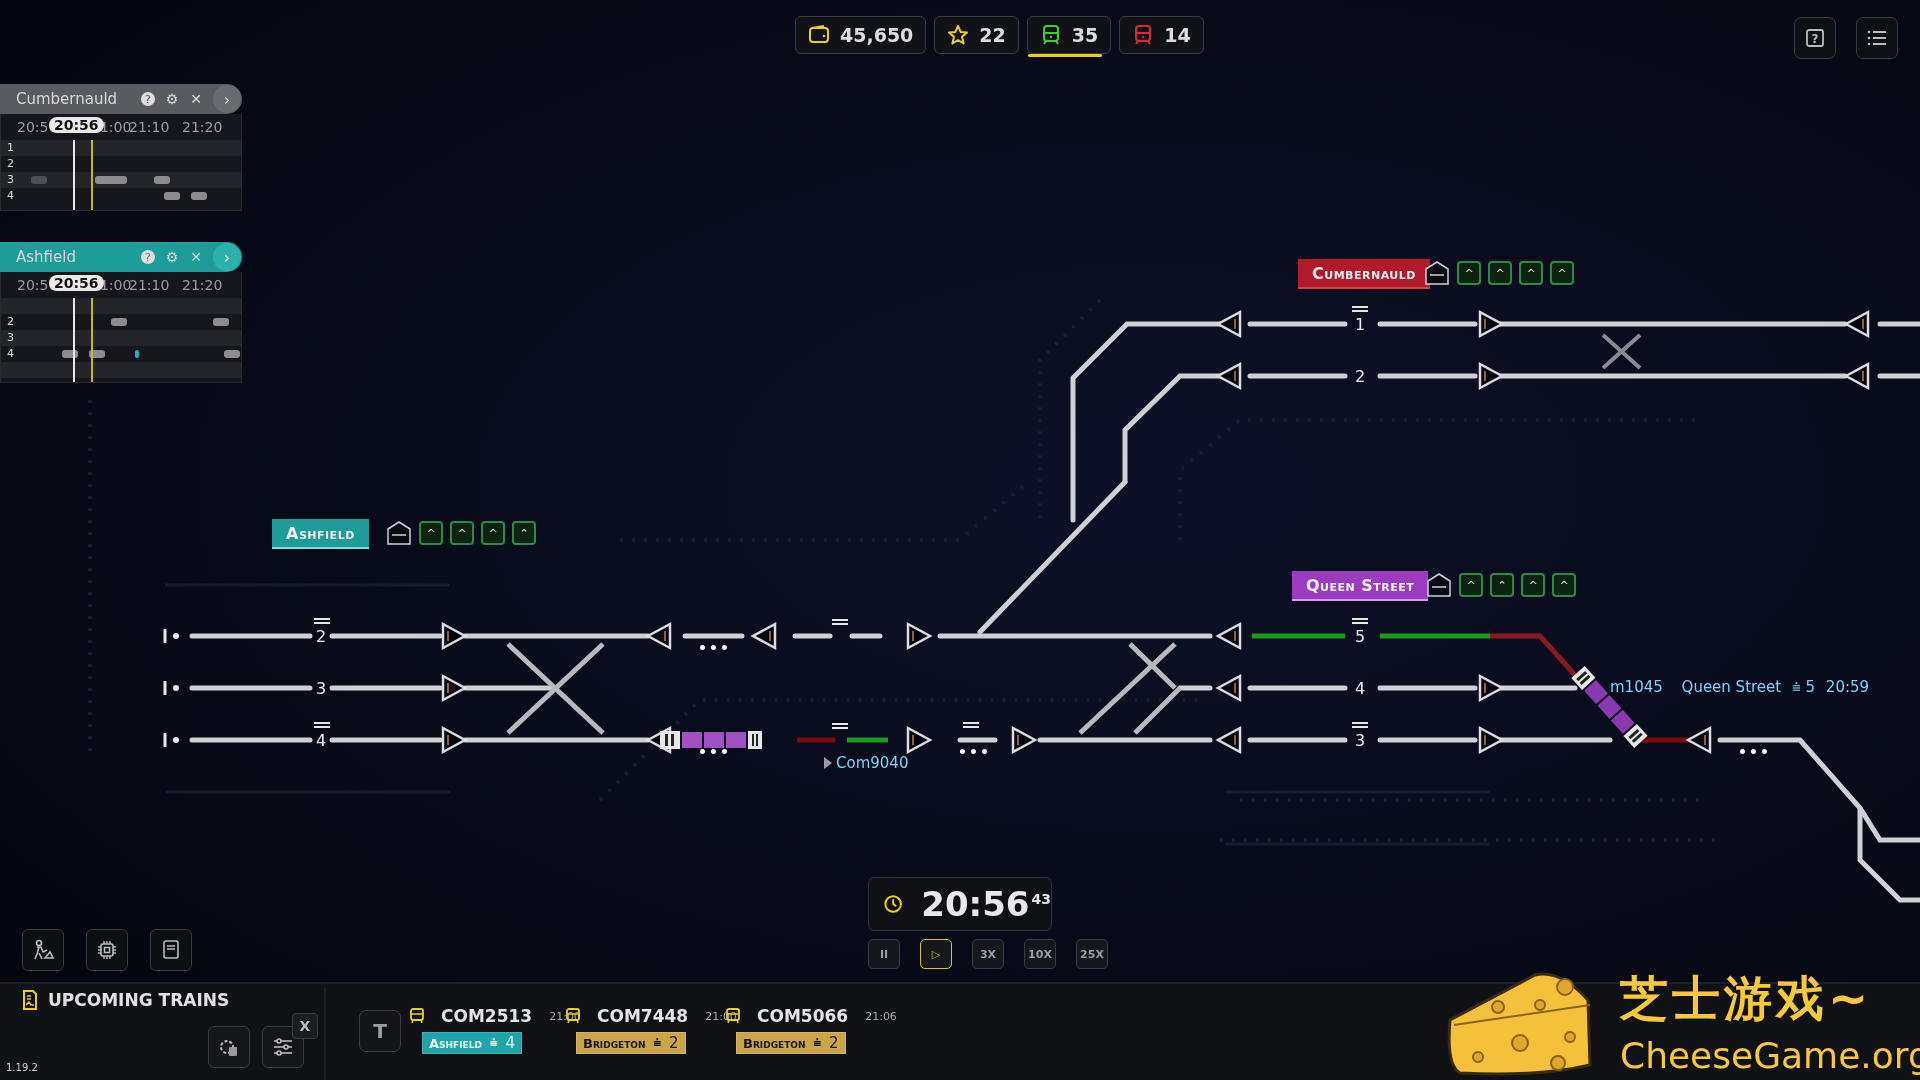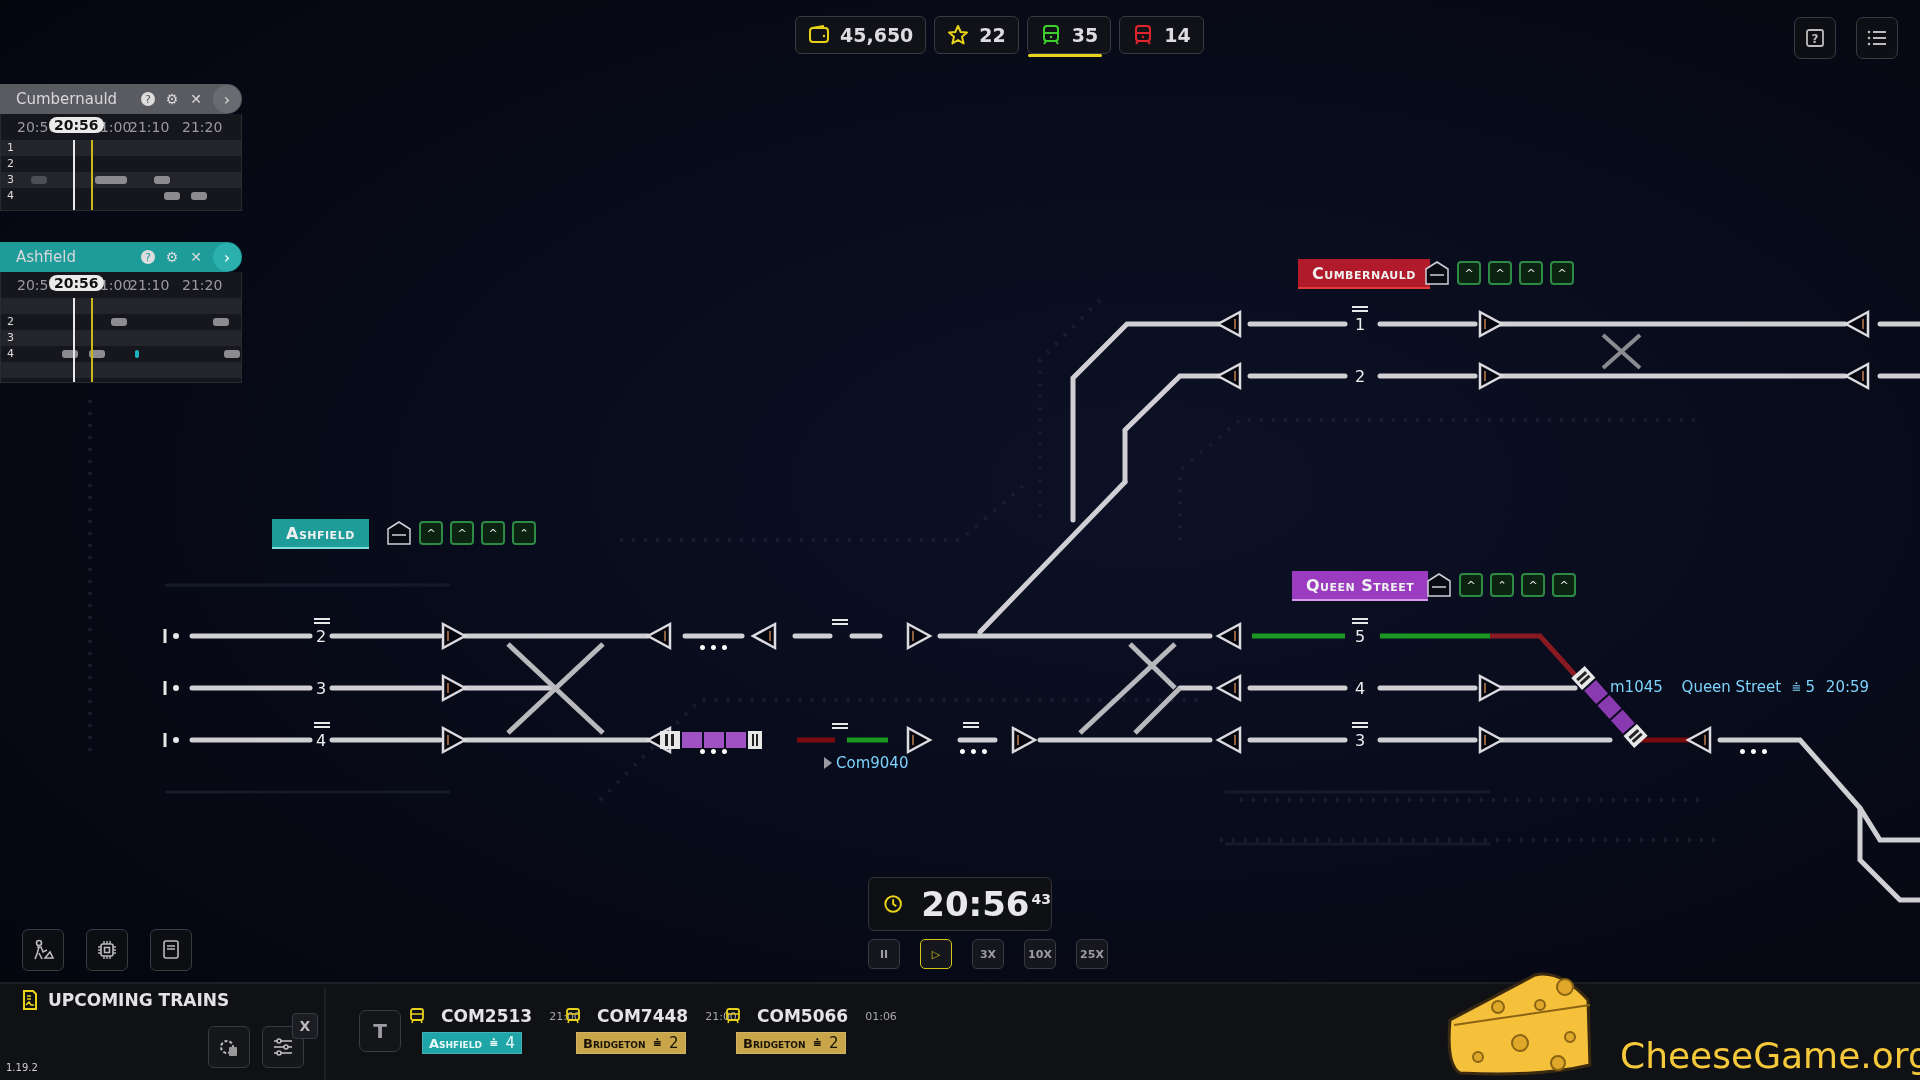--- a/index.html
+++ b/index.html
@@ -553,21 +553,21 @@
 </div>
 <div class="train" style="left:726px">
   <div class="hdr">
     <svg width="14" height="16" viewBox="0 0 14 16">
         <rect x="1" y="1" width="12" height="11" rx="2" fill="none" stroke="#e8d21a" stroke-width="1.8"></rect>
         <line x1="1" y1="6" x2="13" y2="6" stroke="#e8d21a" stroke-width="1.5"></line>
         <line x1="3" y1="12" x2="2" y2="15" stroke="#e8d21a" stroke-width="1.5"></line>
         <line x1="11" y1="12" x2="12" y2="15" stroke="#e8d21a" stroke-width="1.5"></line>
       </svg>
     <span class="id">COM5066</span>
-    <span class="tm">01:06</span>
+    <span class="tm">21:06</span>
   </div>
   <div class="dest" style="background:#c9a64a;color:#1a1408;margin-left:10px">
     <span>Bridgeton</span>
     <span>⩧</span>
     <span style="font-weight:normal;font-size:15px">2</span>
   </div>
 </div>
 
 <div class="wm">
   <svg width="160" height="115" viewBox="0 0 160 115">
@@ -576,14 +576,15 @@
     <g fill="#e0a82a" stroke="#8a6414" stroke-width="2">
         <circle cx="58" cy="42" r="6"></circle>
         <circle cx="100" cy="40" r="5"></circle>
         <circle cx="125" cy="22" r="8"></circle>
         <circle cx="80" cy="78" r="8"></circle>
         <circle cx="130" cy="72" r="5"></circle>
         <circle cx="38" cy="92" r="5"></circle>
         <circle cx="118" cy="98" r="7"></circle>
       </g>
   </svg>
+  <div class="cn">芝士游戏~</div>
   <div class="en">CheeseGame.org</div>
 </div>
 
 </body></html>

